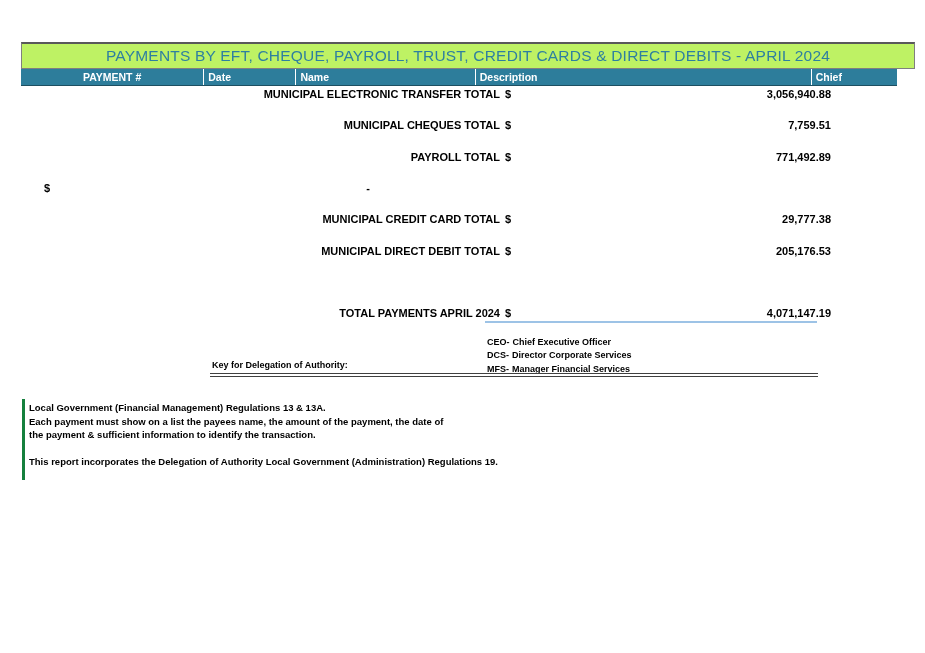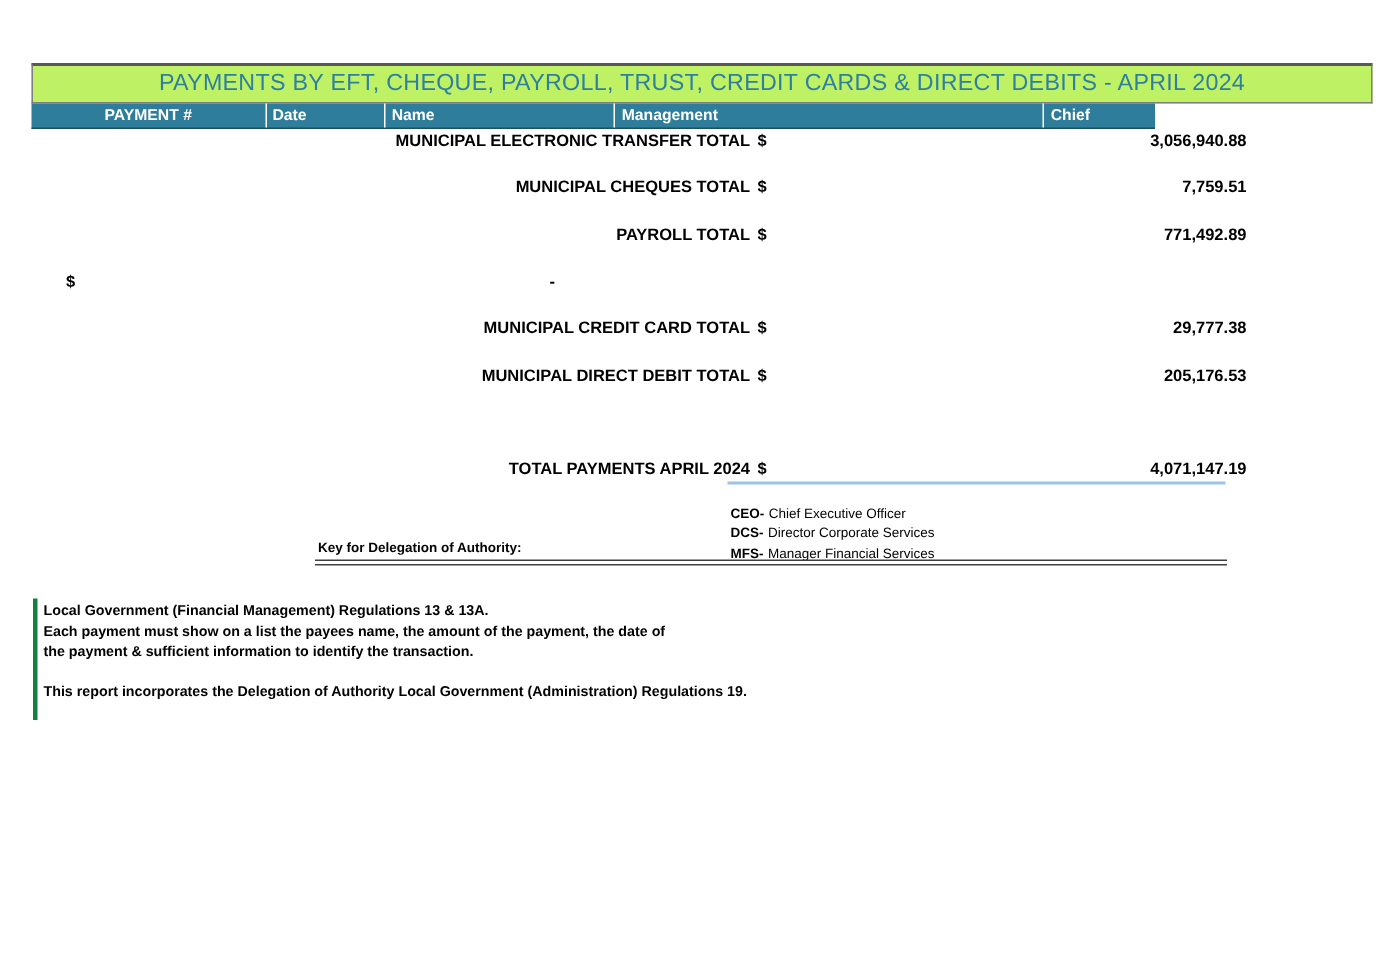--- a/index.html
+++ b/index.html
@@ -17,21 +17,21 @@
   .title-box {
     position: absolute; left: 21px; top: 42px; width: 894px; height: 27px;
     border: 1px solid #7f7f7f; border-top: 2px solid #595959;
     display: flex; align-items: center; justify-content: center;
     color: #2E7FA0; font-size: 15.5px; font-weight: 400; letter-spacing: 0.2px;
     background: #bef264;
   }
 
   
   .col-header {
-    position: absolute; left: 21px; top: 69px; width: 749px; height: 17px;
+    position: absolute; left: 21px; top: 69px; width: 876px; height: 17px;
     background: #2D7D9B; display: flex;
     color: #ffffff; font-weight: bold; font-size: 10.5px;
     border-bottom: 1px solid #1d4f61;
   }
   .col-header .cell {
     display: flex; align-items: center;
     border-right: 1px solid #ffffff; padding: 0 4px;
     white-space: nowrap; overflow: hidden;
   }
   .cell.c-payment { width: 187px; justify-content: center; }
@@ -67,21 +67,21 @@
   .key-label {
     position: absolute; left: 212px; top: 336px;
     font-weight: bold; font-size: 9px; margin-top: 24px;
   }
   .key-entries {
     position: absolute; left: 487px; top: 336px;
     font-size: 9px; line-height: 13.3px;
   }
   .key-entry { white-space: nowrap; }
   .key-abbr { font-weight: bold; }
-  .key-meaning { font-weight: normal; margin-left: 3px; }
+  .key-meaning { font-weight: bold; margin-left: 3px; }
 
   .section-divider {
     position: absolute; left: 210px; top: 373px; width: 608px; height: 4px;
     border-top: 1px solid #404040; border-bottom: 1px solid #404040;
   }
 
   
   .footnotes {
     position: absolute; left: 22px; top: 399px; width: 520px;
     border-left: 3px solid #15803d;
@@ -94,21 +94,21 @@
 <body>
 
 <div class="page">
 
   <div class="title-box">PAYMENTS BY EFT, CHEQUE, PAYROLL, TRUST, CREDIT CARDS &amp; DIRECT DEBITS - APRIL 2024</div>
 
   <div class="col-header">
     <div class="cell c-payment">PAYMENT #</div>
     <div class="cell c-date">Date</div>
     <div class="cell c-name">Name</div>
-    <div class="cell c-desc">Management</div>
+    <div class="cell c-desc">Description</div>
     <div class="cell c-amount">Chief</div>
   </div>
 
   <div class="data-row row-1">
     <div class="row-label">MUNICIPAL ELECTRONIC TRANSFER TOTAL</div>
     <div class="row-cur">$</div>
     <div class="row-amt">3,056,940.88</div>
   </div>
 
   <div class="data-row row-2">

